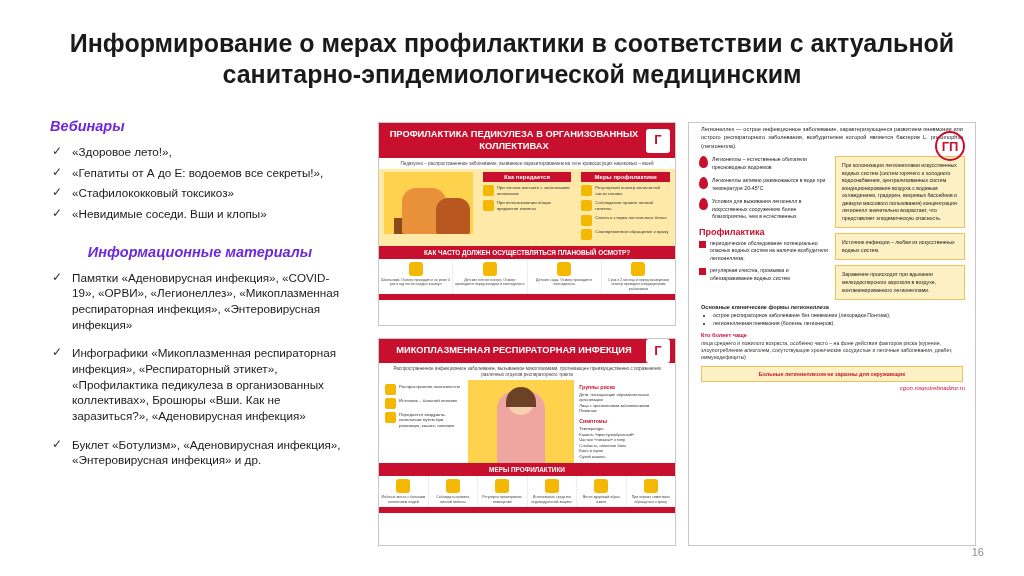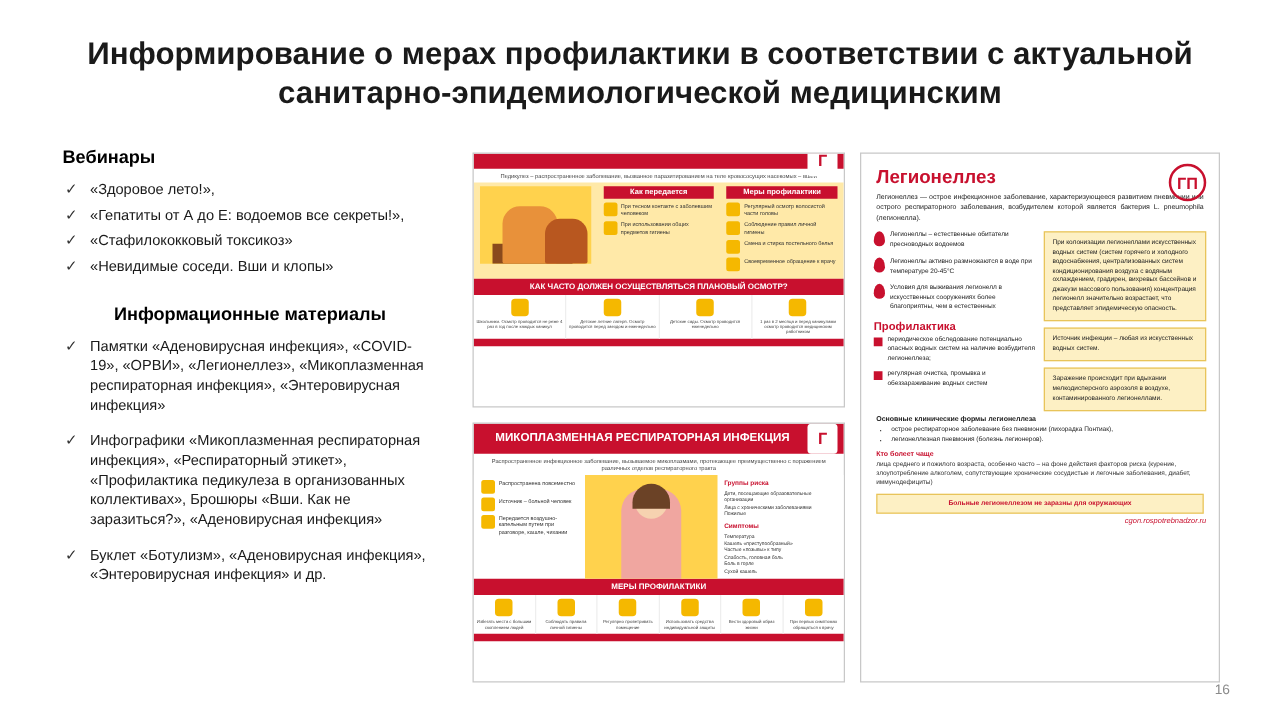--- a/index.html
+++ b/index.html
@@ -25,22 +25,23 @@
     color: #1a1a1a;
   }
   
   .left-col {
     position: absolute;
     top: 118px; left: 50px; width: 300px;
   }
   .heading {
     font-size: 14.5px;
     font-weight: bold;
-    color: #000000;
+    color: #6d28d9;
     margin: 0 0 10px 0;
+    font-style: italic;
   }
   .heading.second { margin-top: 22px; text-align: center; }
   ul.checklist {
     list-style: none;
     margin: 0 0 0 0; padding: 0;
   }
   ul.checklist li {
     position: relative;
     padding-left: 22px;
     margin-bottom: 5px;
@@ -294,20 +295,21 @@
     <div class="heading second">Информационные материалы</div>
     <ul class="checklist spaced">
       <li><span class="tick">✓</span><span>Памятки «Аденовирусная инфекция», «COVID-19», «ОРВИ», «Легионеллез», «Микоплазменная респираторная инфекция», «Энтеровирусная инфекция»</span></li>
       <li><span class="tick">✓</span><span>Инфографики «Микоплазменная респираторная инфекция», «Респираторный этикет», «Профилактика педикулеза в организованных коллективах», Брошюры «Вши. Как не заразиться?», «Аденовирусная инфекция»</span></li>
       <li><span class="tick">✓</span><span>Буклет «Ботулизм», «Аденовирусная инфекция», «Энтеровирусная инфекция» и др.</span></li>
     </ul>
   </div>
 
   <div class="poster" id="poster-pediculosis">
     <div class="p-red-bar">
+      <span>ПРОФИЛАКТИКА ПЕДИКУЛЕЗА В ОРГАНИЗОВАННЫХ КОЛЛЕКТИВАХ</span>
       <span class="p-logo">Г</span>
     </div>
     <div class="p-sub">Педикулез – распространенное заболевание, вызванное паразитированием на теле кровососущих насекомых – вшей</div>
     <div class="p-cols p-lightyellow">
       <div class="p-col">
         <div class="illus">
           <div class="chair"></div>
           <div class="figure"></div>
           <div class="figure2"></div>
         </div>
@@ -430,21 +432,20 @@
       <div class="icon-cell">
           <div class="icon-box"></div>
           <div class="icon-cap">При первых симптомах обращаться к врачу</div>
         </div>
     </div>
     <div class="foot-strip"></div>
   </div>
 
   <div class="poster" id="poster-legionella">
     <div class="leg-logo">ГП</div>
-    <div class="leg-title">Легионеллез</div>
     <div class="leg-intro">Легионеллез — острое инфекционное заболевание, характеризующееся развитием пневмонии или острого респираторного заболевания, возбудителем которой является бактерия L. pneumophila (легионелла).</div>
 
     <div class="leg-two">
       <div class="leg-left">
         <div class="drop-line">
             <span class="drop"></span>
             <span>Легионеллы – естественные обитатели пресноводных водоемов</span>
           </div>
         <div class="drop-line">
             <span class="drop"></span>

